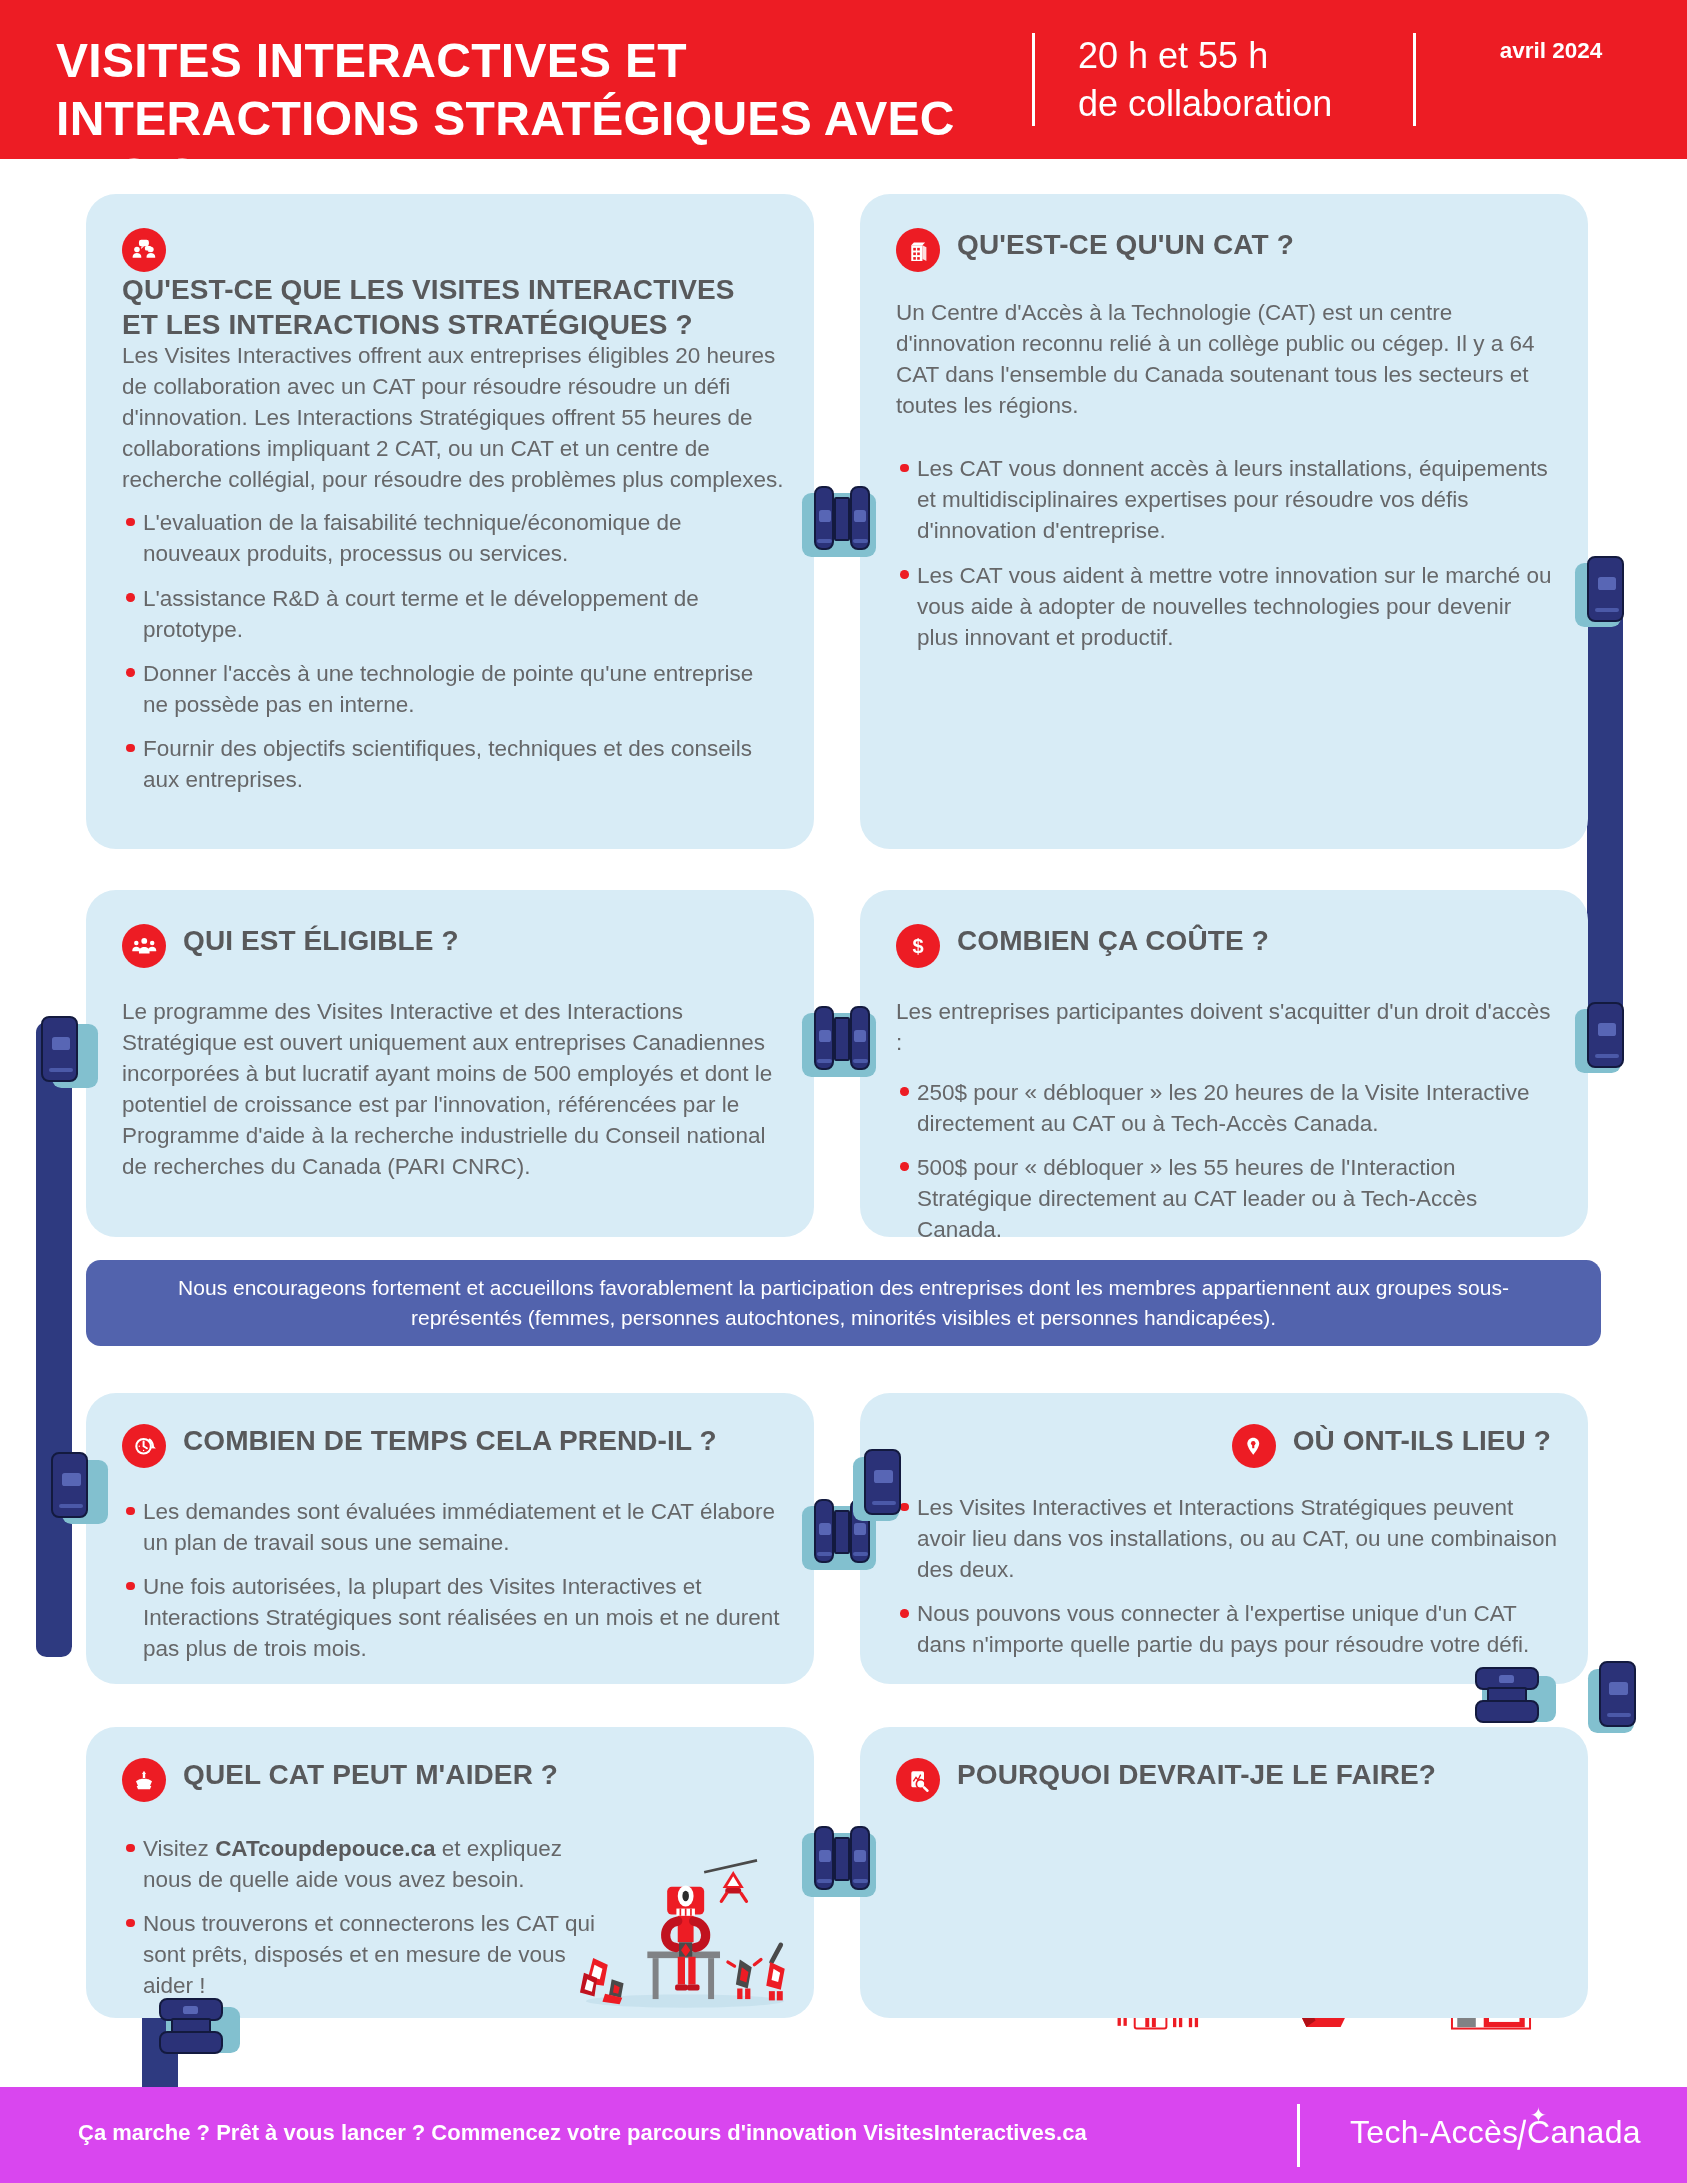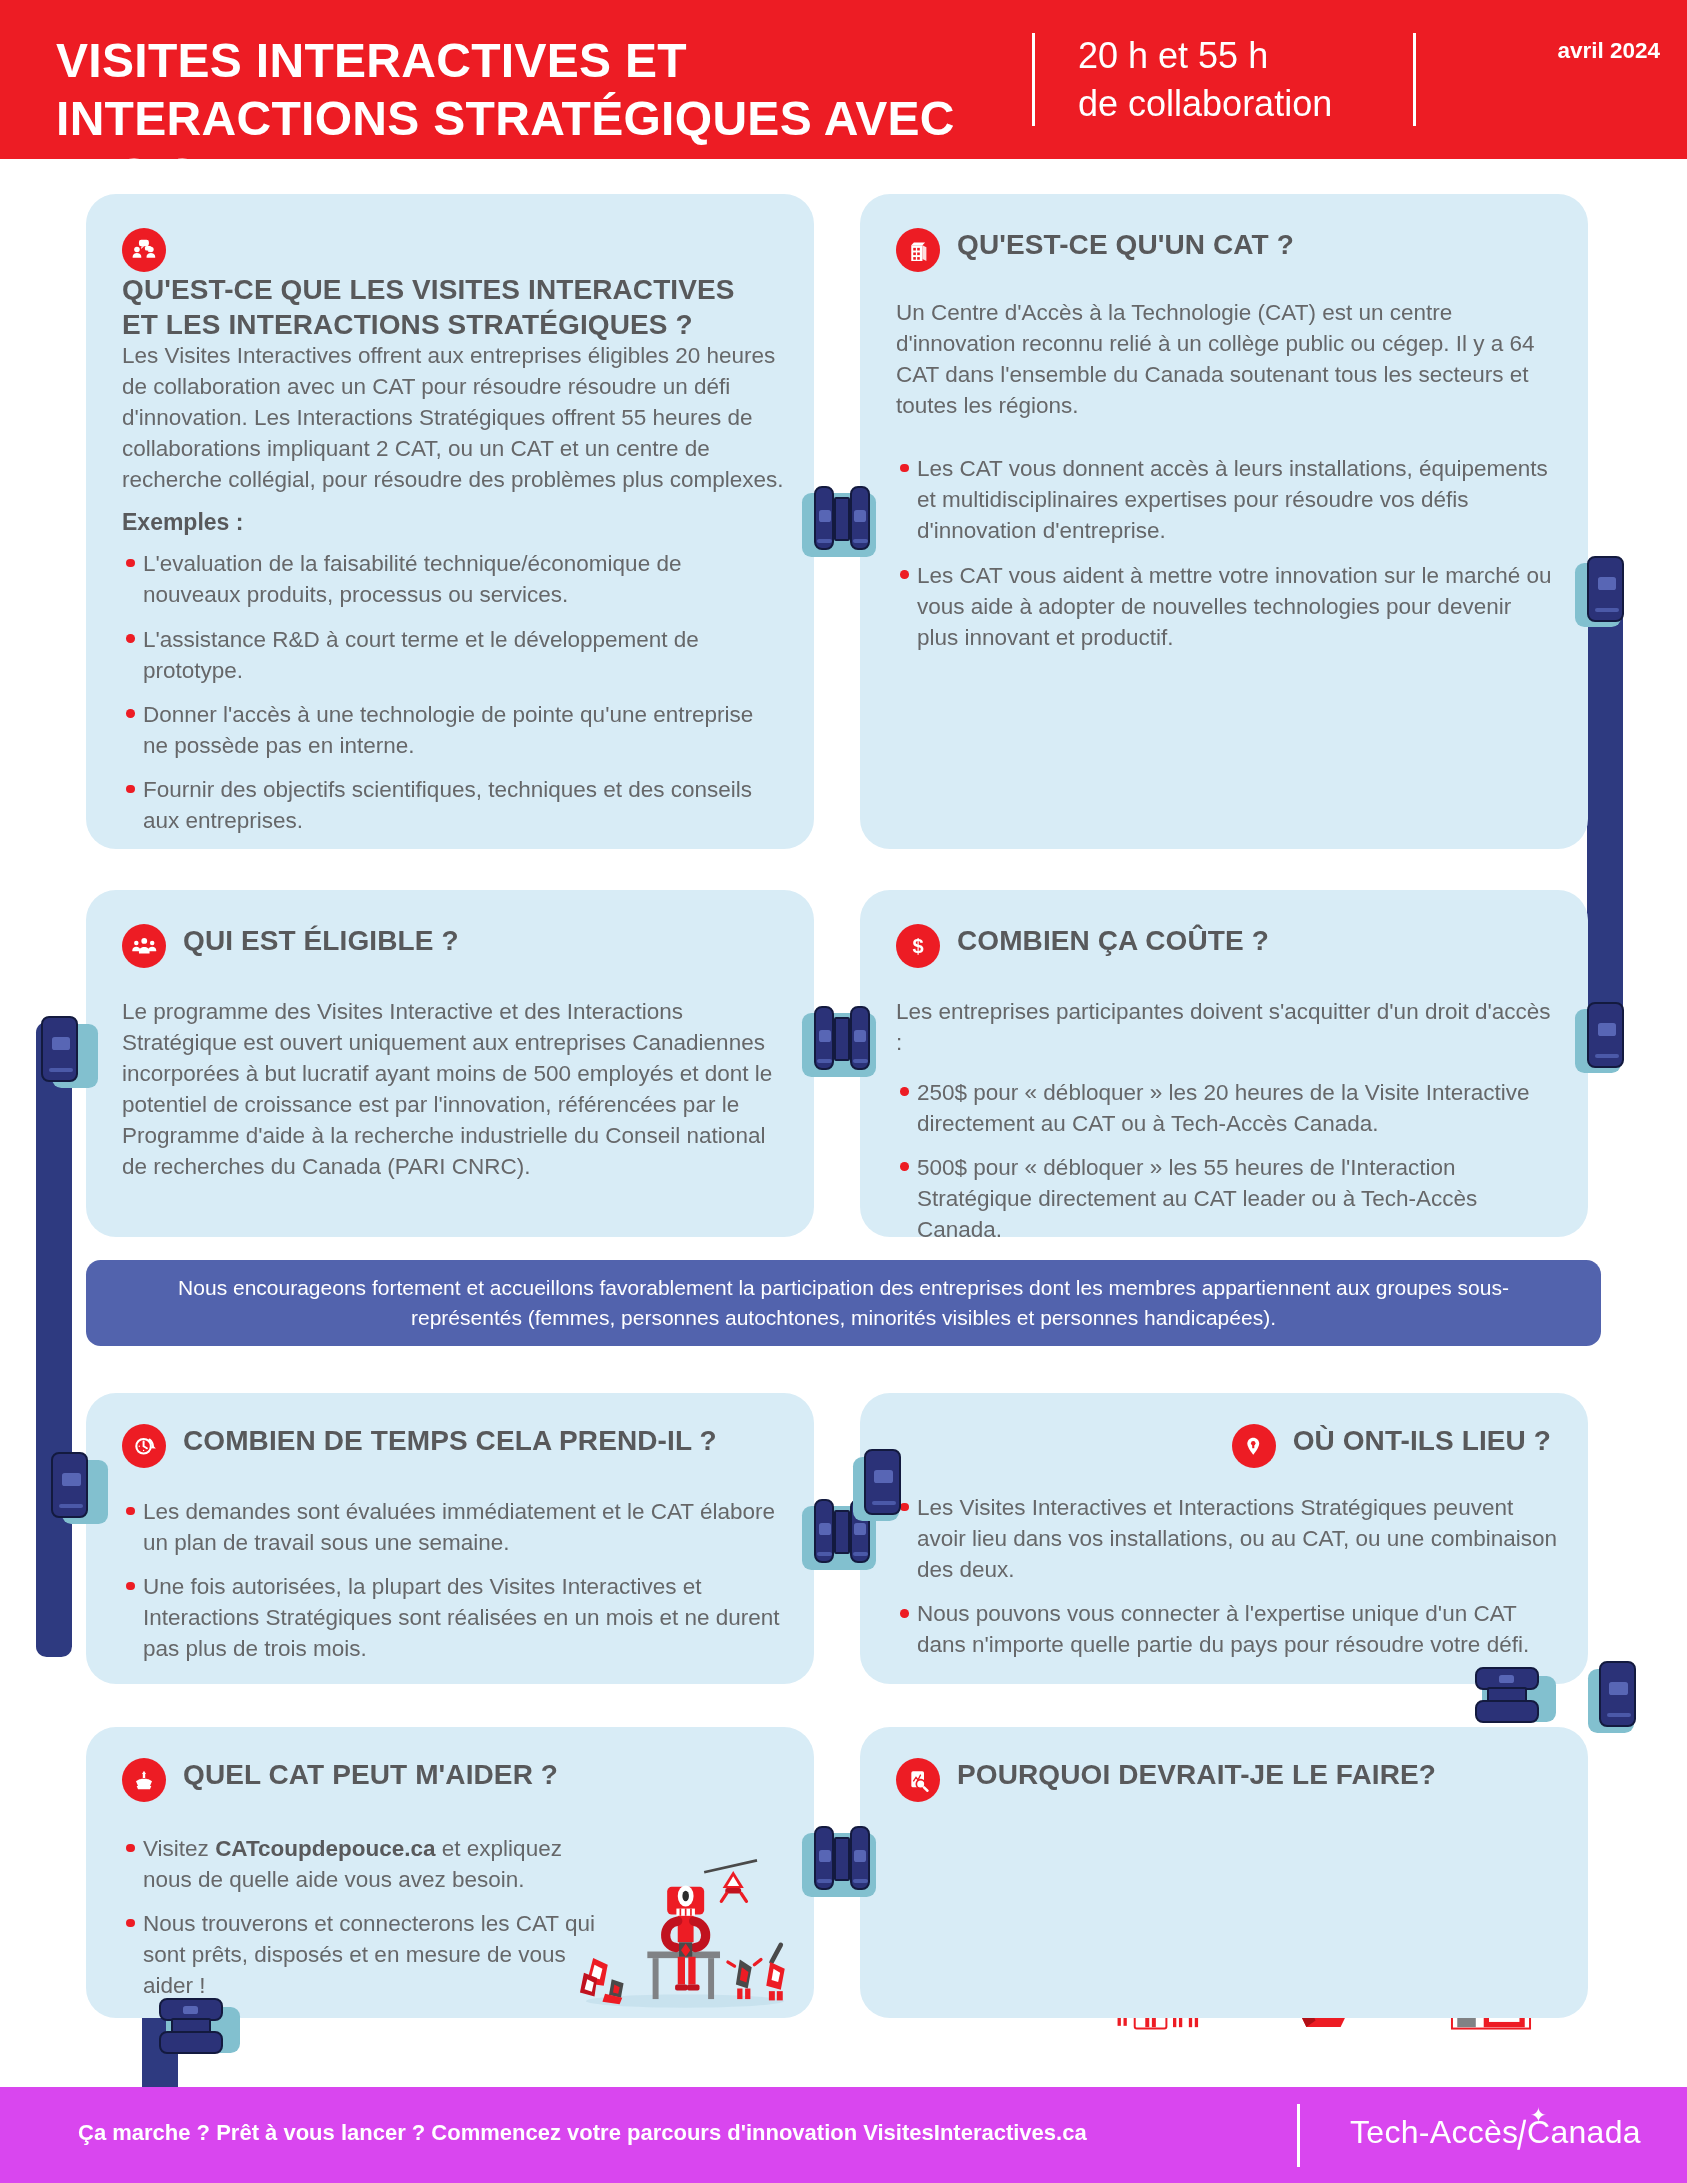--- a/index.html
+++ b/index.html
@@ -24,21 +24,21 @@
     position:absolute;width:3.3px;background:#ffffff;top:33px;height:93px;
   }
   .hdr-div-1{left:1032px;}
   .hdr-div-2{left:1413px;}
   .header-hours{
     position:absolute;left:1078px;top:32px;width:311px;
     color:#ffffff;font-size:36px;line-height:1.32;font-weight:400;
   }
   .header-date{
     position:absolute;left:1442px;top:38px;width:218px;
-    color:#ffffff;font-size:22.5px;font-weight:bold;text-align:right;
+    color:#ffffff;font-size:22.5px;font-weight:bold;text-align:center;
   }
 
   
   .rail{position:absolute;background:#2e3a80;border-radius:10.6px;z-index:1;}
   .beam{position:absolute;z-index:3;}
   .beam .shadowpad{position:absolute;background:#82c0cf;border-radius:9.3px;}
   .beam .blk{position:absolute;background:#2b3278;border-radius:8px;border:2.6px solid #131a3f;box-sizing:border-box;}
   .beam .win{position:absolute;background:#5866b5;border-radius:2.6px;}
   .beam .slot{position:absolute;background:#4b59a8;border-radius:4px;}
 
@@ -247,21 +247,20 @@
         <rect x="12" y="4" width="15" height="10" rx="3.5" fill="#fff"></rect>
         <path d="M16 14l-1 4 5-4z" fill="#fff"></path>
         <rect x="21" y="13.5" width="10" height="7" rx="2.5" fill="#fff"></rect>
         <path d="M27 20.5l1 3-3.5-3z" fill="#fff"></path>
       </svg>
     </span>
     <span class="card-title">QU'EST-CE QUE LES VISITES INTERACTIVES ET LES INTERACTIONS STRATÉGIQUES ?</span>
   </div>
   <div class="card-body" style="left:36px;top:146px;width:662px;">
     <p>Les Visites Interactives offrent aux entreprises éligibles 20 heures de collaboration avec un CAT pour résoudre résoudre un défi d'innovation. Les Interactions Stratégiques offrent 55 heures de collaborations impliquant 2 CAT, ou un CAT et un centre de recherche collégial, pour résoudre des problèmes plus complexes.</p>
-    <div class="subhead">Exemples :</div>
     <ul class="bullets">
       <li>L'evaluation de la faisabilité technique/économique de nouveaux produits, processus ou services.</li>
       <li>L'assistance R&amp;D à court terme et le développement de prototype.</li>
       <li>Donner l'accès à une technologie de pointe qu'une entreprise ne possède pas en interne.</li>
       <li>Fournir des objectifs scientifiques, techniques et des conseils aux entreprises.</li>
     </ul>
   </div>
 </div>
 
 <div class="card" style="left:860px;top:194px;width:728px;height:655px;">

